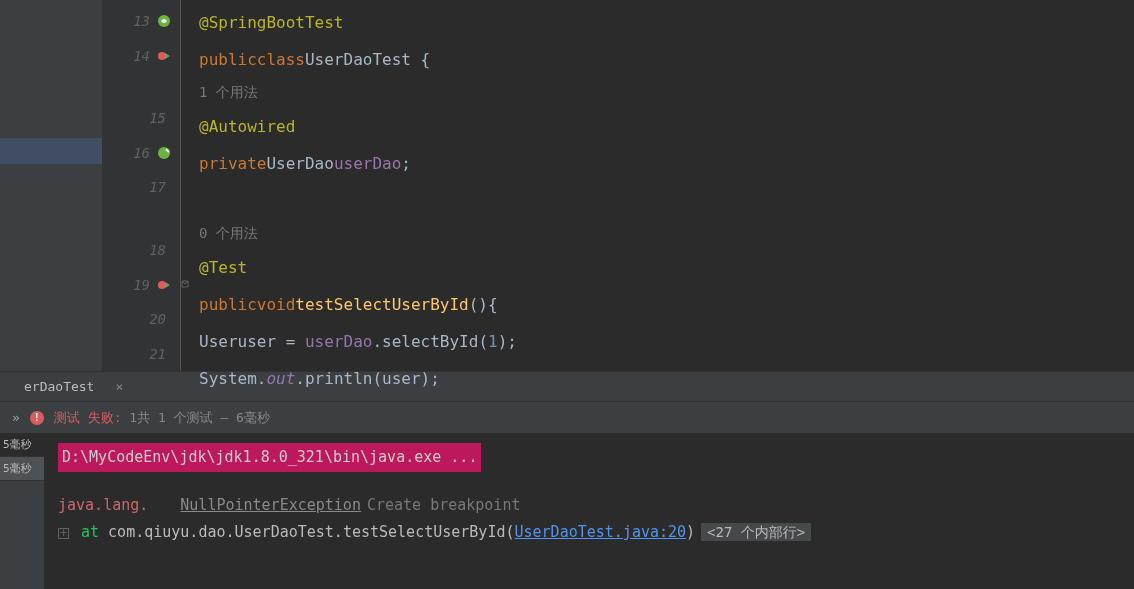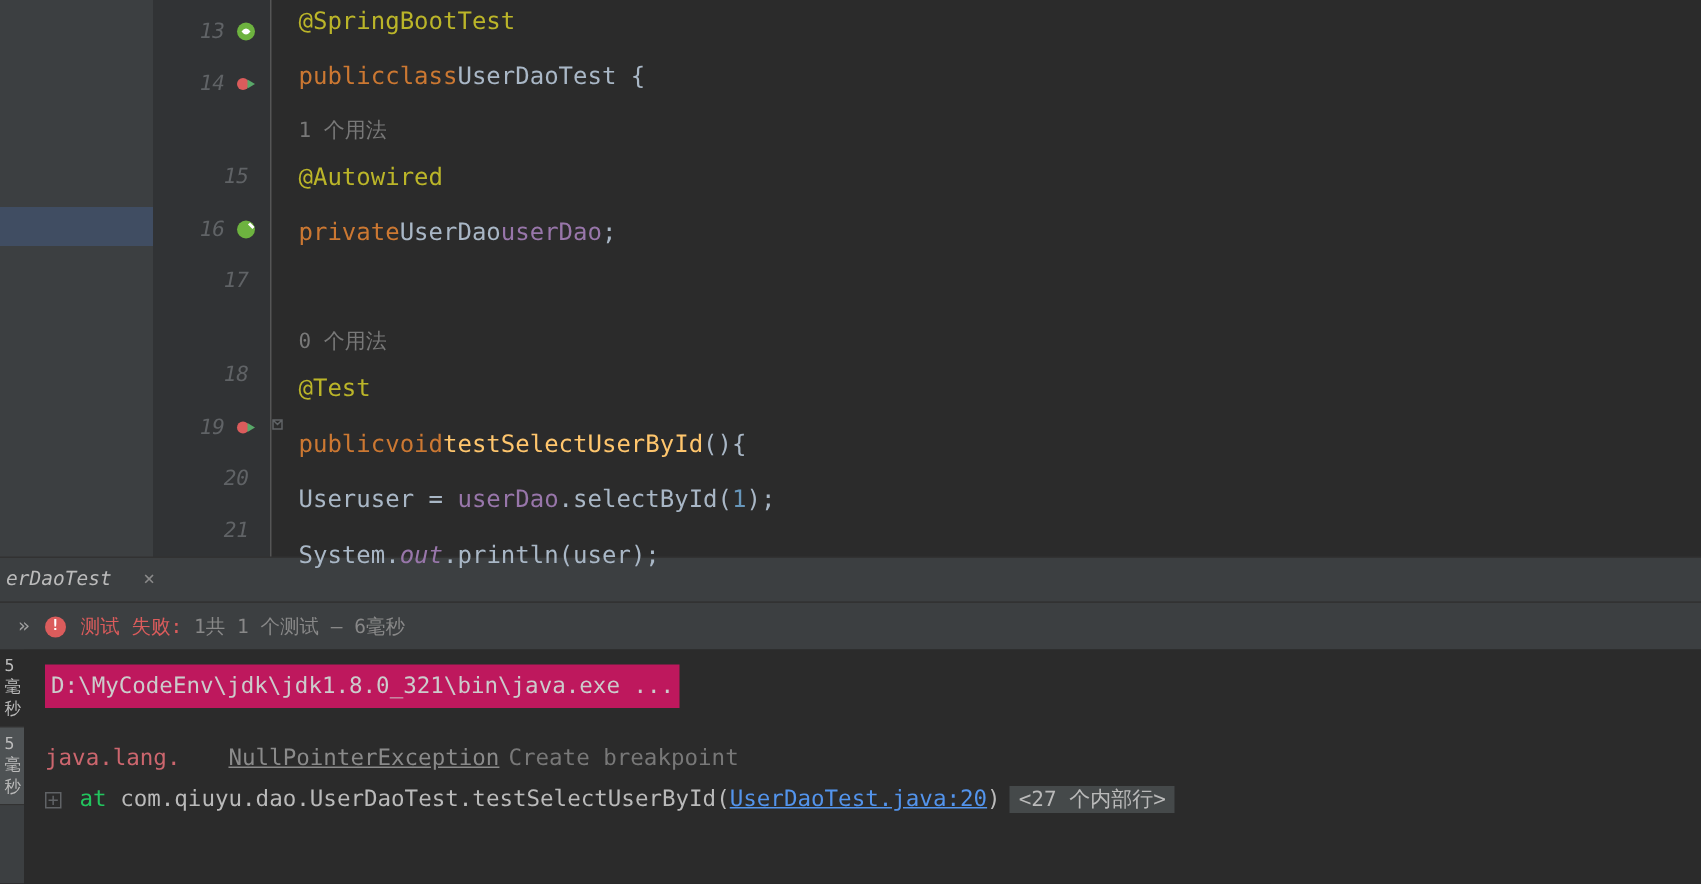--- a/index.html
+++ b/index.html
@@ -75,21 +75,21 @@
     .code-area {
       flex: 1;
       padding-top: 4px;
       padding-left: 18px;
       border-left: 1px solid #555555;
       background: #2b2b2b;
     }
     .code-line {
       height: 37px;
       display: flex;
-      align-items: flex-start;
+      align-items: center;
       font-size: 16px;
       white-space: pre;
     }
     .code-line.short {
       height: 33px;
     }
     .annotation { color: #bbb529; }
     .keyword { color: #cc7832; }
     .classname { color: #a9b7c6; }
     .method { color: #ffc66d; }
@@ -100,27 +100,26 @@
     .punc { color: #a9b7c6; }
     
     .tab-bar {
       height: 30px;
       background: #3c3f41;
       display: flex;
       align-items: center;
       border-top: 1px solid #323232;
     }
     .tab {
-      padding: 5px 4px;
+      padding: 5px 24px;
       color: #bbbbbb;
       font-size: 13px;
       display: flex;
       align-items: center;
       gap: 21px;
-      font-style: italic;
     }
     .tab-close {
       color: #8a8a8a;
       font-size: 13px;
       cursor: pointer;
     }
     
     .status-bar {
       height: 32px;
       background: #3c3f41;
@@ -145,21 +144,21 @@
       font-weight: bold;
     }
     .error-text { color: #db5c5c; }
     .dim-text { color: #888888; }
     
     .console-area {
       display: flex;
       height: 156px;
     }
     .console-sidebar {
-      width: 16px;
+      width: 44px;
       background: #3c3f41;
       display: flex;
       flex-direction: column;
     }
     .time-tabs {
       display: flex;
       flex-direction: column;
       font-size: 11px;
     }
     .time-tab {

